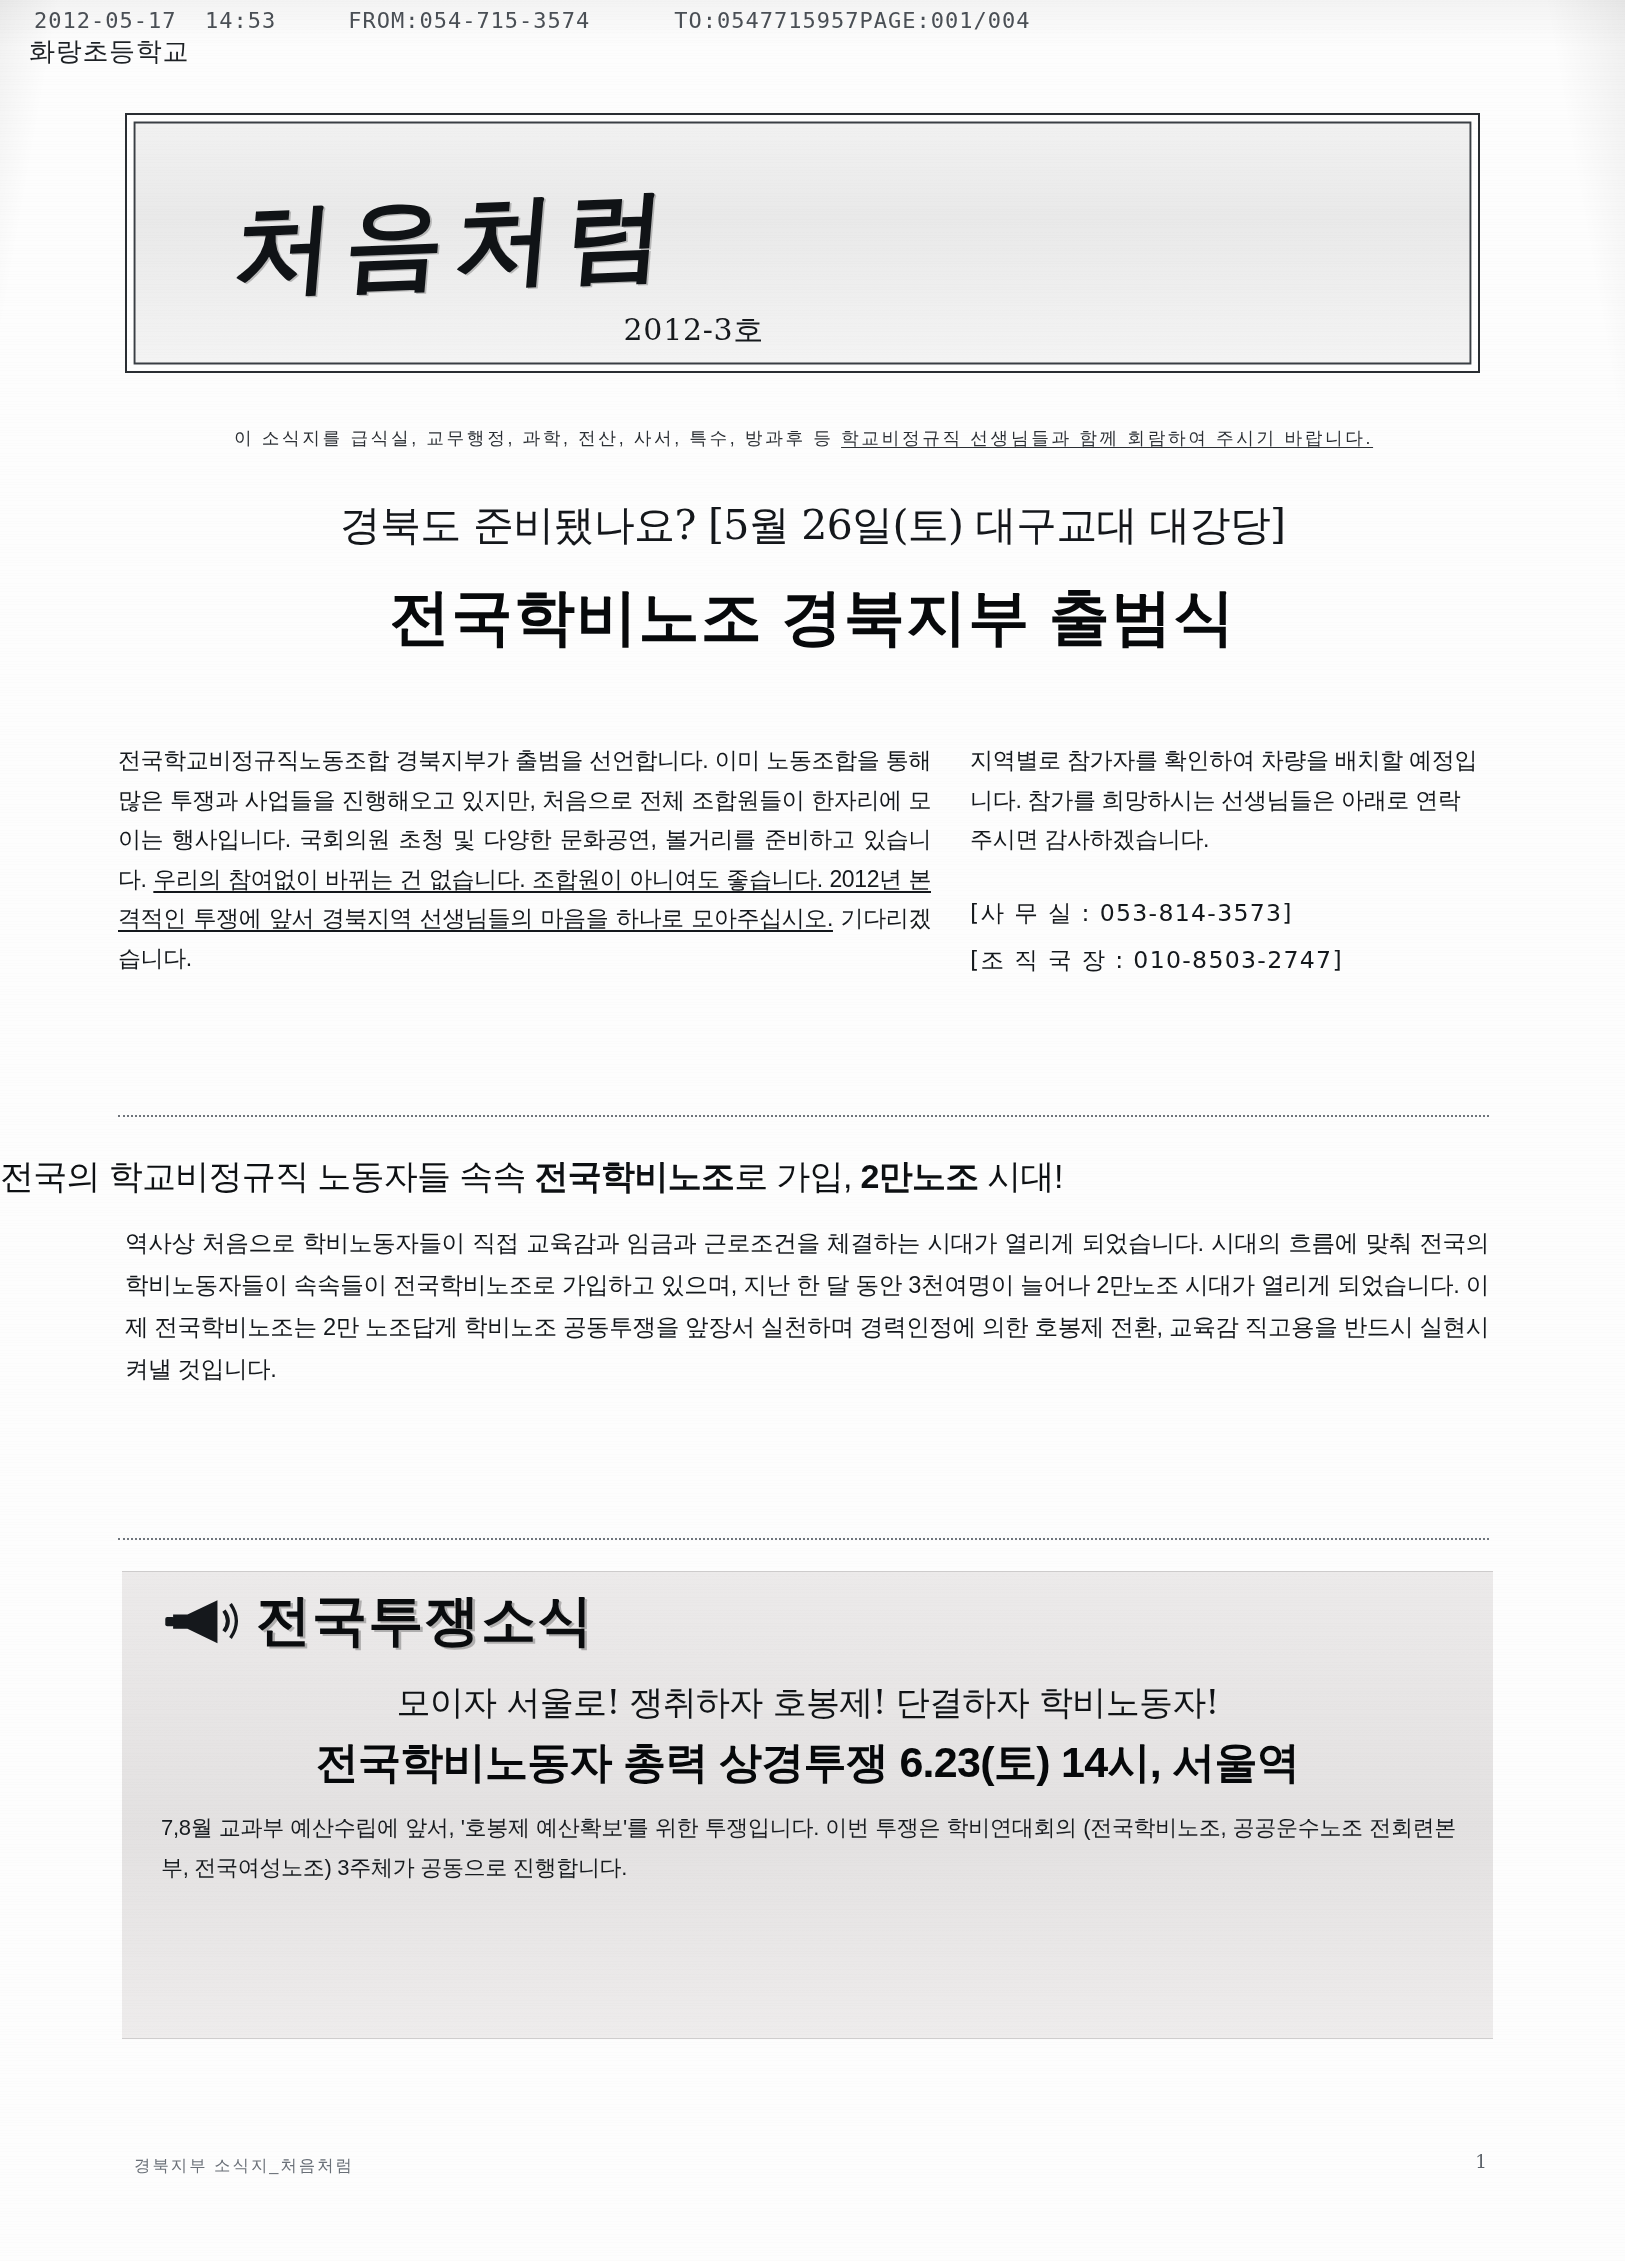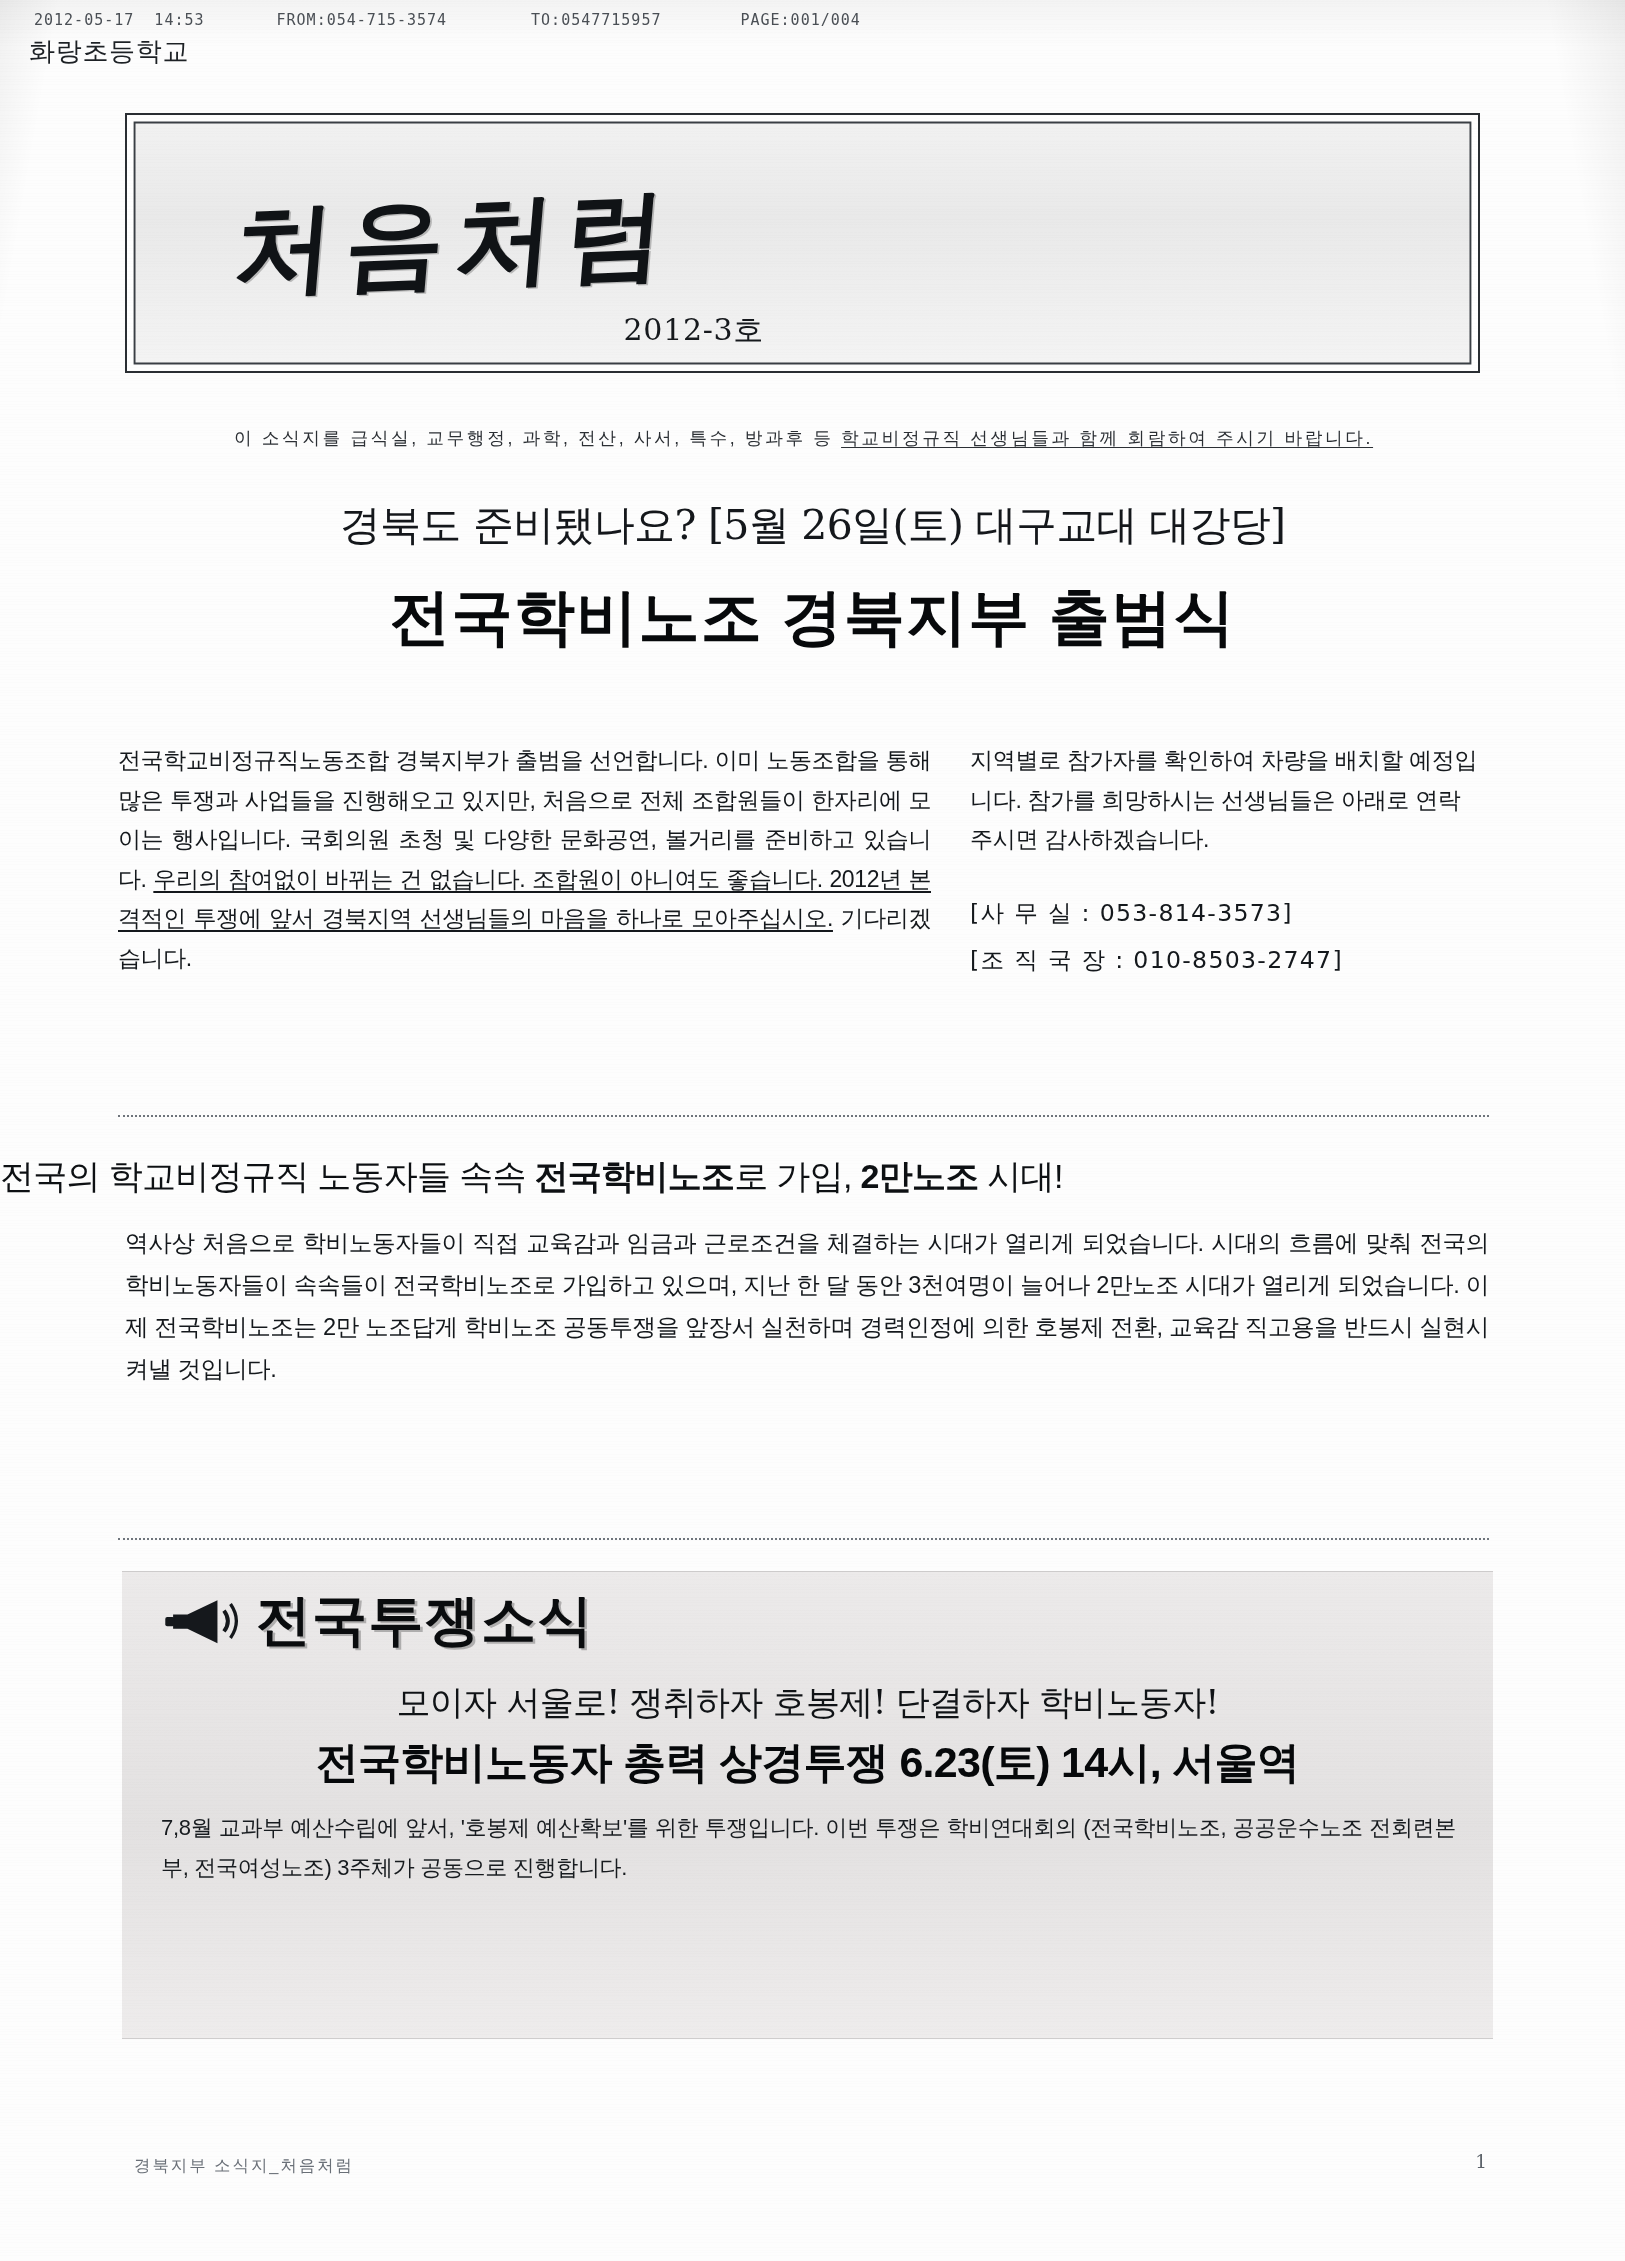--- a/index.html
+++ b/index.html
@@ -35,31 +35,31 @@
     opacity: 0.7;
   }
 
   
   .fax-header {
     position: absolute;
     top: 9.2px;
     left: 34px;
     right: 26px;
     height: 22px;
-    font-size: 15px;
+    font-size: 22px;
     letter-spacing: 1px;
     color: #4a4f55;
     font-family: "DejaVu Sans Mono", monospace;
     display: flex;
     align-items: center;
   }
   .fax-header .fx { white-space: pre; }
   .fx-date { margin-right: 72px; }
   .fx-from { margin-right: 84px; }
-  .fx-to   { margin-right: 79px; }
+  .fx-to   { }
 
   .school-name {
     position: absolute;
     top: 34px;
     left: 29px;
     font-size: 26px;
     color: #1d2125;
     letter-spacing: 0.7px;
   }
 

